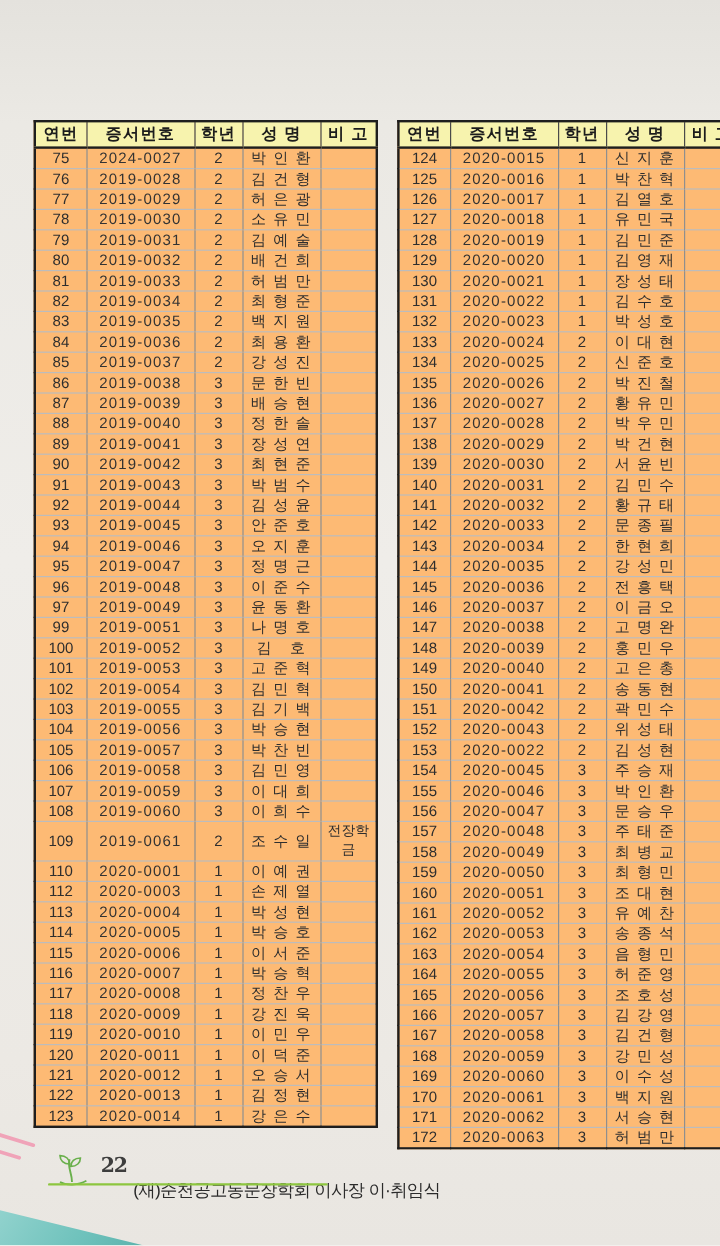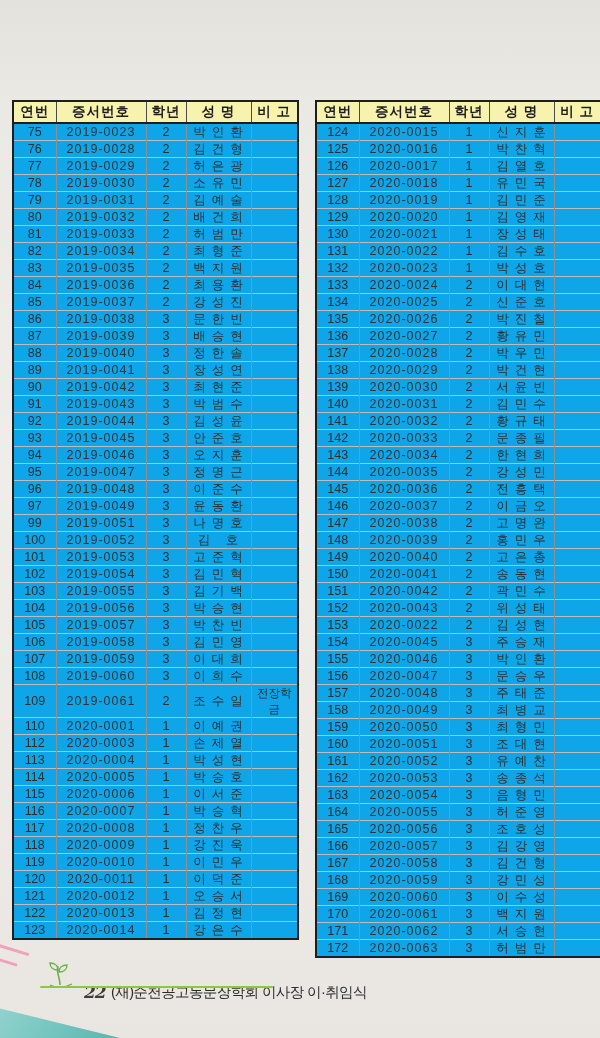--- a/index.html
+++ b/index.html
@@ -10,21 +10,21 @@
     background:linear-gradient(180deg,#e4e2dd 0%, #ebe9e4 10%, #efede9 45%, #ece9e4 85%, #e9e6e1 100%);
   }
   .page { position:absolute; inset:0; }
 
   
   .table-wrap { position:absolute; top:100px; }
   .table-wrap.left { left:12px; }
   .table-wrap.right { left:315px; width:285px; overflow:hidden; }
   table.roster {
     border-collapse:collapse; table-layout:fixed; width:285px;
-    background:#0ea5e9; border:2px solid #1e1e1e;
+    background:#fdba74; border:2px solid #1e1e1e;margin-left:16px;
   }
   col.w0{width:43px} col.w1{width:90px} col.w2{width:40px} col.w3{width:65px} col.w4{width:47px}
   .roster th {
     background:#f7f3ae; color:#1c1c1c; font-size:13.5px; font-weight:bold;
     height:22px; padding:0; text-align:center; letter-spacing:1px;
     border-left:1px solid #4a4a4a; border-right:1px solid #4a4a4a;
     border-bottom:2px solid #1e1e1e;
   }
   .roster td {
     height:16px; line-height:16px; padding:0; text-align:center;
@@ -35,22 +35,22 @@
   .roster tbody tr:first-child td { border-top:none; }
   .roster td.c1 { letter-spacing:1px; color:#333; }
   .roster td.c3 { letter-spacing:6px; padding-left:5px; }
   .roster td.c4 { font-size:11.5px; letter-spacing:0; padding-left:0; }
 
   
   .footer { position:absolute; left:0; top:955px; width:600px; height:60px; }
   .sprout { position:absolute; left:46px; top:6px; }
   .page-number {
     position:absolute; left:84px; top:7px;
-    font-family:"DejaVu Serif", serif; font-style:italic; font-weight:bold;
-    font-size:17px; color:#3d3d3d; letter-spacing:-1px;margin-top:20px;
+    font-family:"DejaVu Serif", serif; font-weight:bold;
+    font-size:17px; color:#3d3d3d; letter-spacing:-1px;
   }
   .footer-title {
     position:absolute; left:111px; top:10px;
     font-size:14.5px; color:#2b2b2b; letter-spacing:-0.6px;margin-top:18px;
   }
   .footer-underline {
     position:absolute; left:40px; top:31px; width:233px; height:2px;
     background:#8dc63f; border-radius:1px;
   }
 
@@ -86,21 +86,21 @@
             <th>연번</th>
             <th>증서번호</th>
             <th>학년</th>
             <th>성 명</th>
             <th>비 고</th>
           </tr>
         </thead>
         <tbody>
           <tr>
             <td class="c0">75</td>
-            <td class="c1">2019-0023</td>
+            <td class="c1">2024-0027</td>
             <td class="c2">2</td>
             <td class="c3">박인환</td>
             <td class="c4"></td>
           </tr>
           <tr>
             <td class="c0">76</td>
             <td class="c1">2019-0028</td>
             <td class="c2">2</td>
             <td class="c3">김건형</td>
             <td class="c4"></td>

